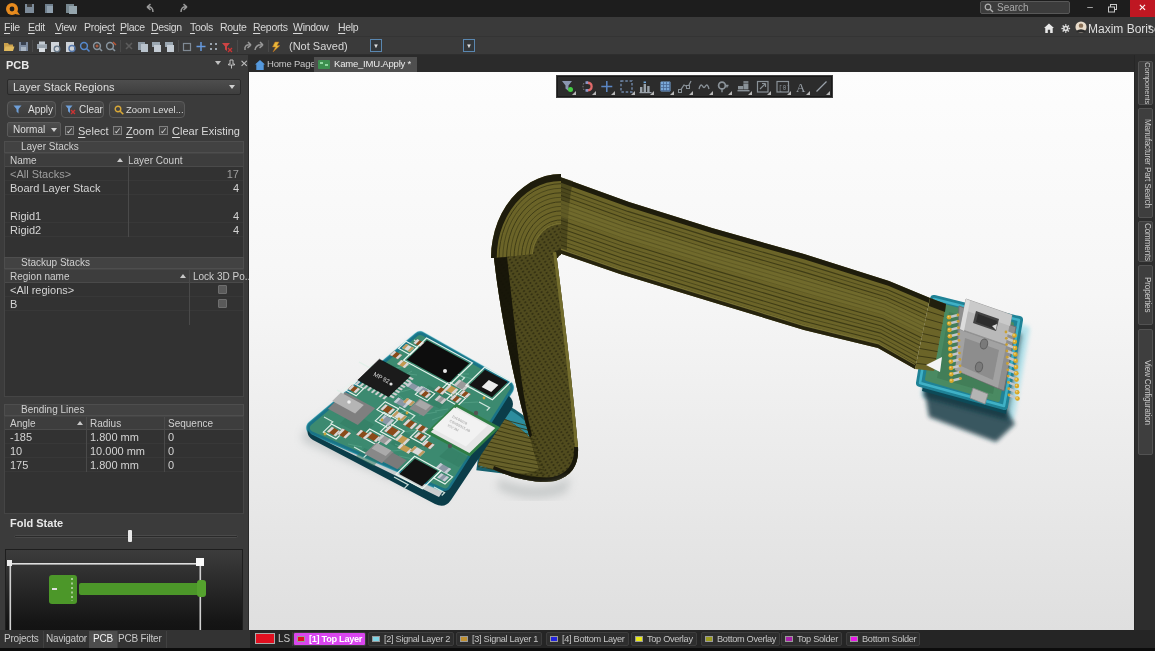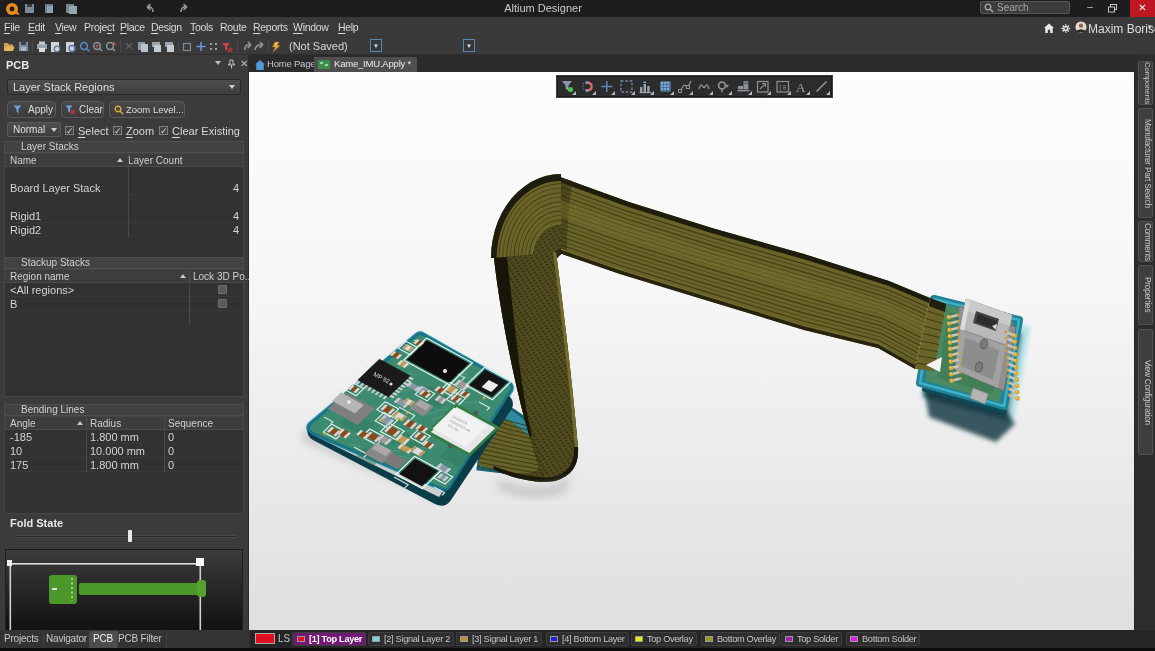--- a/index.html
+++ b/index.html
@@ -48,42 +48,41 @@
 #slider-track { position:absolute; left:14px; top:480px; width:224px; height:3px; background:#2a2a2a; border:1px solid #4a4a4a; border-radius:2px; }
 #slider-thumb { position:absolute; left:128px; top:475px; width:4px; height:12px; background:#e8e8e8; border-radius:1px; }
 #preview { position:absolute; left:5px; top:494px; width:238px; height:133px; background:linear-gradient(#3c3c3c,#151515 55%,#050505); border:1px solid #1e1e1e; }
 
 #bottabs { left:0; top:630px; width:250px; height:18px; background:#333333; }
 .btab { position:absolute; top:1px; height:17px; font-size:10px; letter-spacing:-0.2px; color:#c8c8c8; line-height:16px; padding:0 4px; border-right:1px solid #414141; white-space:nowrap; }
 .btab.active { background:#4d4d4d; color:#f2f2f2; }
 
 #layerbar { left:250px; top:630px; width:905px; height:28px; background:#252525; }
 .ltab { position:absolute; top:2px; height:14px; background:#2e2e2e; border:1px solid #3d3d3d; border-radius:2px; font-size:9.2px; letter-spacing:-0.3px; color:#c6c6c6; line-height:12px; padding:0 3px 0 15px; white-space:nowrap; }
-.ltab.active { background:#701a75; color:#fff; font-weight:bold; }
+.ltab.active { background:#d946ef; color:#fff; font-weight:bold; }
 .sw { position:absolute; left:3px; top:3px; width:8px; height:6px; border:1px solid #9a9a9a; }
 #blackstrip { left:0; top:648px; width:1155px; height:3px; background:#0c0c0c; }
 
 #docbar { left:248px; top:55px; width:886px; height:17px; background:#2b2b2b; }
 .dtab { position:absolute; top:2px; height:15px; font-size:9.5px; letter-spacing:-0.2px; color:#c8c8c8; line-height:14px; white-space:nowrap; }
 .dtab.active { background:#4f4f4f; color:#ececec; }
 
 #viewport { left:249px; top:72px; width:885px; height:558px; background:linear-gradient(#fdfdfd,#f6f6f6 40%,#dfdfdf); }
 
 #sidebar { left:1134px; top:55px; width:21px; height:575px; background:#2d2d2d; border-left:1px solid #262626; }
 .stab { position:absolute; left:3px; width:15px; background:#3e3e3e; border:1px solid #525252; border-radius:2px; color:#c9c9c9; font-size:8.2px; letter-spacing:-0.2px; writing-mode:vertical-rl; text-align:center; overflow:hidden; white-space:nowrap; }
 
 #vtoolbar { left:557px; top:76px; width:275px; height:21px; background:#2c2c2c; border:1px solid #1a1a1a; outline:1px solid #3f3f3f; }
 .vtri { position:absolute; width:0; height:0; border-left:4px solid transparent; border-bottom:4px solid #b8b8b8; bottom:1px; }
 </style>
 </head>
 <body>
 <div id="app">
 
   <div class="abs" id="titlebar"></div>
-  <div class="abs" id="title-text">Altium Designer</div>
   <svg class="abs" style="left:3px;top:2px" width="200" height="14" viewBox="0 0 200 14">
     <circle cx="9" cy="7" r="6" fill="#e88b1e"></circle>
     <circle cx="9" cy="7" r="2.4" fill="#1d1d1d"></circle>
     <path d="M14 9 L17 13 L12 12 Z" fill="#e88b1e"></path>
     <rect x="22" y="2" width="9" height="9" fill="#7d8b99"></rect>
       <rect x="24" y="2" width="5" height="3" fill="#3a3a3a"></rect>
     <rect x="42" y="2" width="8" height="9" fill="#6f7f8d"></rect>
       <rect x="44" y="4" width="6" height="7" fill="#90a0ae"></rect>
     <rect x="63" y="2" width="8" height="9" fill="#77878f"></rect>
       <rect x="66" y="4" width="8" height="8" fill="#95a5ad"></rect>
@@ -226,20 +225,24 @@
     <div class="chk" style="left:159px">✓</div>
       <div class="chklab" style="left:172px"><u>C</u>lear Existing</div>
 
     <div class="sect-head" style="top:86px">Layer Stacks</div>
     <div class="grid" style="top:98px;height:152px">
       <div class="gh">
           <span class="cell" style="left:5px">Name</span>
           <span class="cell" style="left:123px">Layer Count</span>
           <span class="sortup" style="left:112px;top:4px"></span>
           <span class="coldiv" style="left:123px;height:13px"></span>
+        </div>
+      <div class="gr dim" style="top:13px">
+          <span class="cell" style="left:5px">&lt;All Stacks&gt;</span>
+          <span class="cell" style="right:4px">17</span>
         </div>
       <div class="gr" style="top:27px">
           <span class="cell" style="left:5px">Board Layer Stack</span>
           <span class="cell" style="right:4px">4</span>
         </div>
       <div class="gr" style="top:55px">
           <span class="cell" style="left:5px">Rigid1</span>
           <span class="cell" style="right:4px">4</span>
         </div>
       <div class="gr" style="top:69px">

